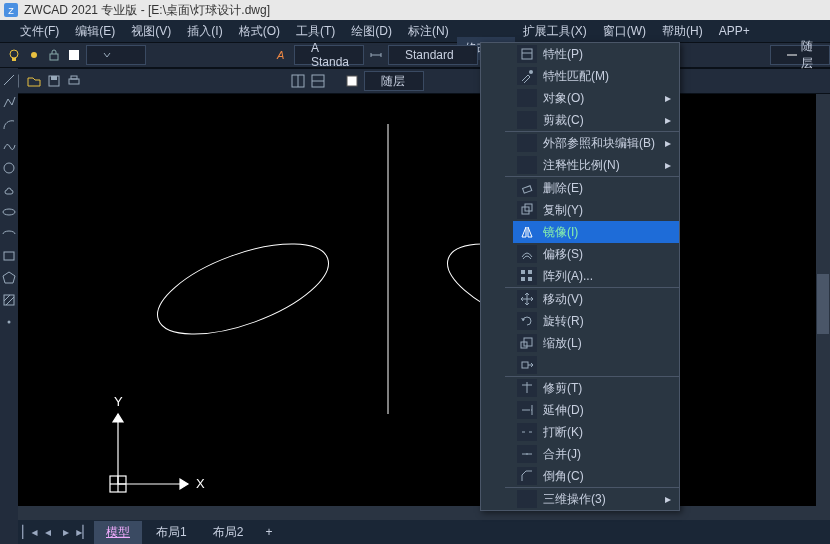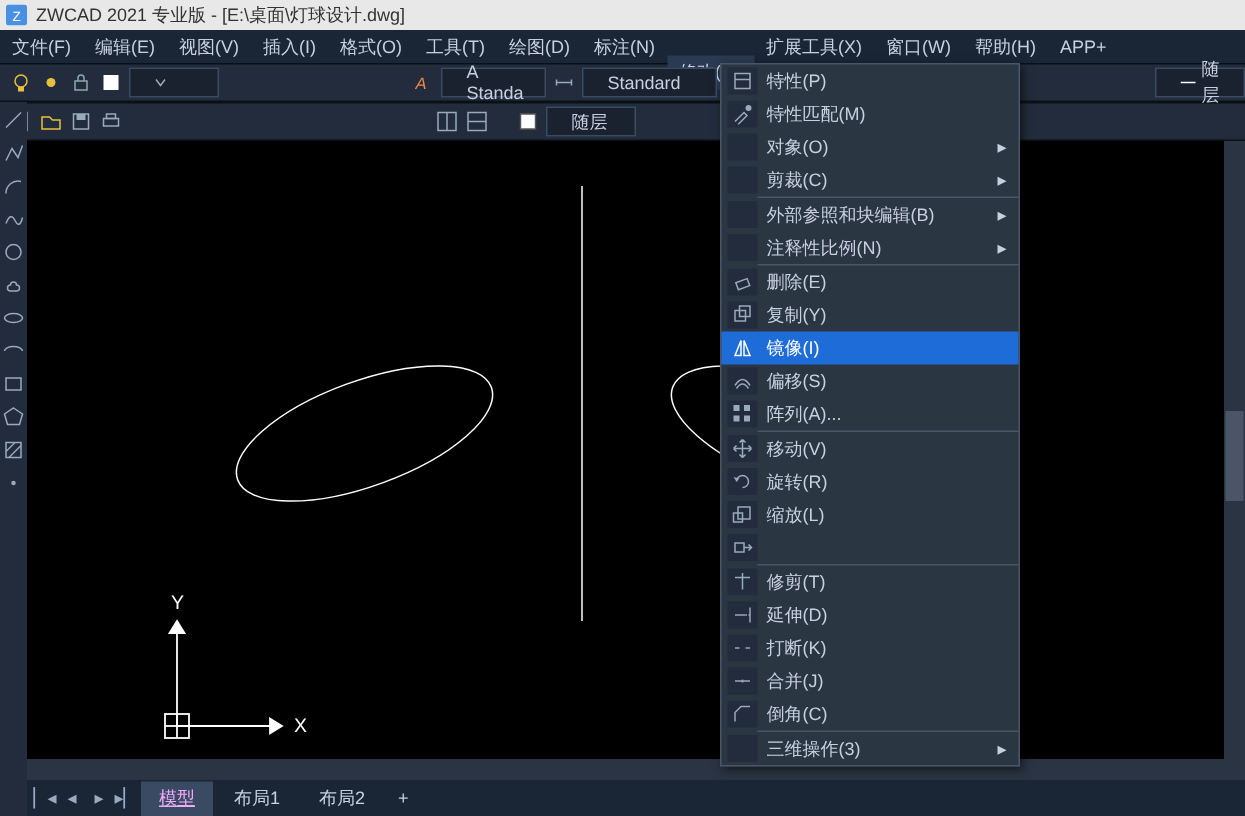--- a/index.html
+++ b/index.html
@@ -1,40 +1,40 @@
 <!DOCTYPE html>
 <html><head>
 <meta charset="utf-8">
 <style>
   * { margin: 0; padding: 0; box-sizing: border-box; font-family: "Microsoft YaHei", sans-serif; }
   body { width: 830px; height: 544px; background: #1a2230; color: #c8d0e0; font-size: 12px; overflow: hidden; position: relative; }
   .titlebar { height: 20px; background: #e8e8e8; display: flex; align-items: center; padding-left: 4px; font-size: 12px; color: #333; }
   .titlebar .logo { width: 14px; height: 14px; margin-right: 6px; display: inline-flex; align-items: center; justify-content: center; }
-  .menubar { height: 22px; background: #1a2636; display: flex; align-items: center; padding-left: 0; }
+  .menubar { height: 22px; background: #1a2636; display: flex; align-items: center; padding-left: 12px; }
   .menubar .menu-item { padding: 3px 8px; cursor: pointer; font-size: 12px; }
   .menubar .menu-item.active { background: #2a3a52; margin-top: 34px; }
   .toolbar1 { height: 26px; background: #222c3c; border-top: 1px solid #0a1018; border-bottom: 1px solid #0a1018; display: flex; align-items: center; padding-left: 6px; gap: 4px; }
   .tool-ic { width: 16px; height: 16px; display: inline-flex; align-items: center; justify-content: center; }
   .dropdown-box { height: 20px; background: #1a2230; border: 1px solid #3a4a62; display: flex; align-items: center; padding: 0 16px; gap: 4px; }
   .dd-arrow { width: 8px; height: 8px; }
   .left-tools { position: absolute; left: 0; top: 68px; width: 18px; background: #222c3c; bottom: 0; display: flex; flex-direction: column; align-items: center; padding-top: 4px; gap: 6px; }
   .tab-strip { height: 26px; background: #1a2636; display: flex; align-items: center; margin-left: 18px; padding-left: 4px; }
   .doc-tab { background: #2a3a52; padding: 4px 10px; display: flex; align-items: center; gap: 6px; border-radius: 3px 3px 0 0; }
   .tab-close { width: 14px; height: 14px; display: inline-flex; align-items: center; justify-content: center; }
   .tab-plus { width: 22px; height: 20px; margin-left: 8px; display: inline-flex; align-items: center; justify-content: center; background: #2a3a52; }
   .canvas { position: absolute; left: 18px; right: 0; top: 94px; bottom: 24px; background: #000; }
   .bottom-tabs { position: absolute; left: 18px; right: 0; bottom: 0; height: 24px; background: #1a2636; display: flex; align-items: center; padding-left: 4px; gap: 2px; }
   .nav-btn { width: 16px; height: 16px; display: inline-flex; align-items: center; justify-content: center; color: #9aa8c0; }
   .btab { padding: 3px 12px; font-size: 12px; background: #1a2636; }
   .btab.active { background: #3a4a62; color: #f0abfc; text-decoration: underline; }
   .btab-plus { width: 22px; padding: 3px 8px; }
   
   .dropdown-menu { position: absolute; left: 480px; top: 42px; width: 200px; background: #2a3642; border: 1px solid #4a5668; z-index: 100; box-shadow: 2px 2px 6px rgba(0,0,0,0.5); }
-  .dm-row { display: flex; align-items: center; height: 22px; padding: 0 6px 0 4px; }
-  .dm-row.hover { background: #1e6cd8; color: #ffffff; }
+  .dm-row { display: flex; align-items: center; height: 22px; padding: 0 6px 0 4px; margin-left: 32px; }
+  .dm-row.hover { background: #1e6cd8; color: #86efac; }
   .dm-icon { width: 20px; height: 18px; display: inline-flex; align-items: center; justify-content: center; flex-shrink: 0; }
   .dm-icon-col { background: #222c3c; }
   .dm-label { flex: 1; padding-left: 6px; font-size: 12px; }
   .dm-sub-arrow { width: 8px; }
   .dm-sep { height: 1px; background: #4a5668; margin-left: 24px; }
   svg { display: block; }
 </style>
 </head>
 <body>
 

